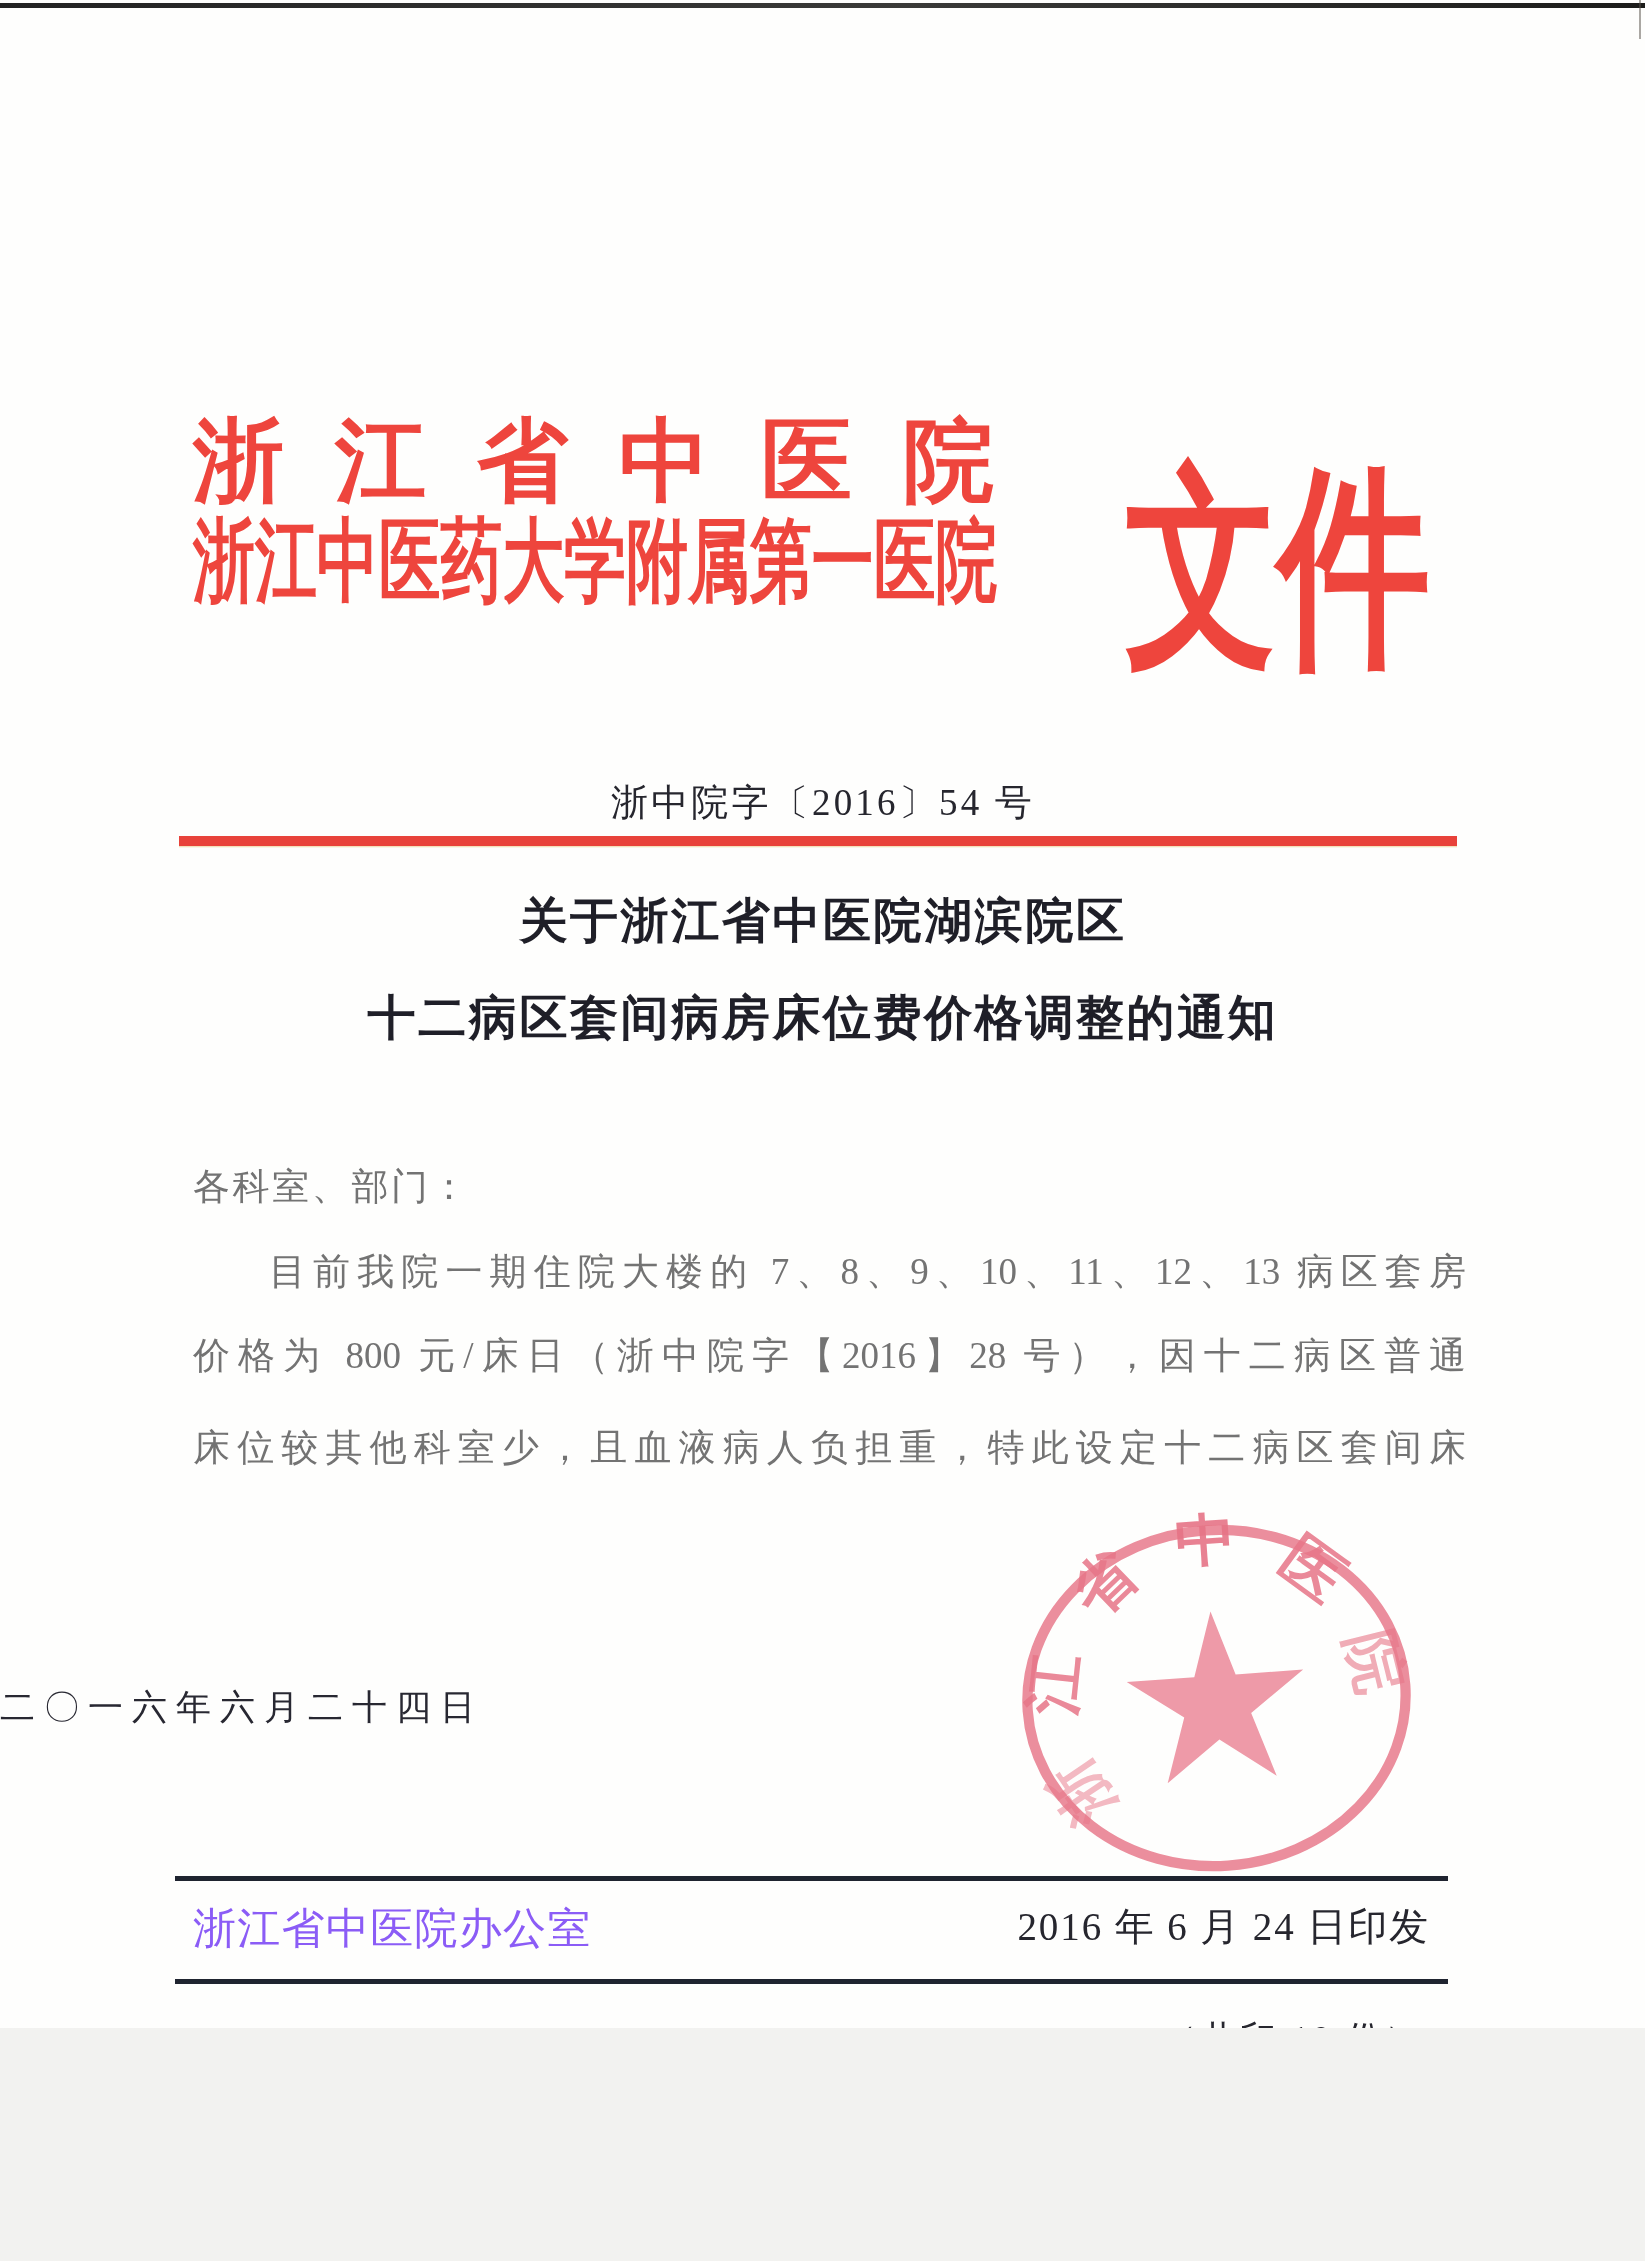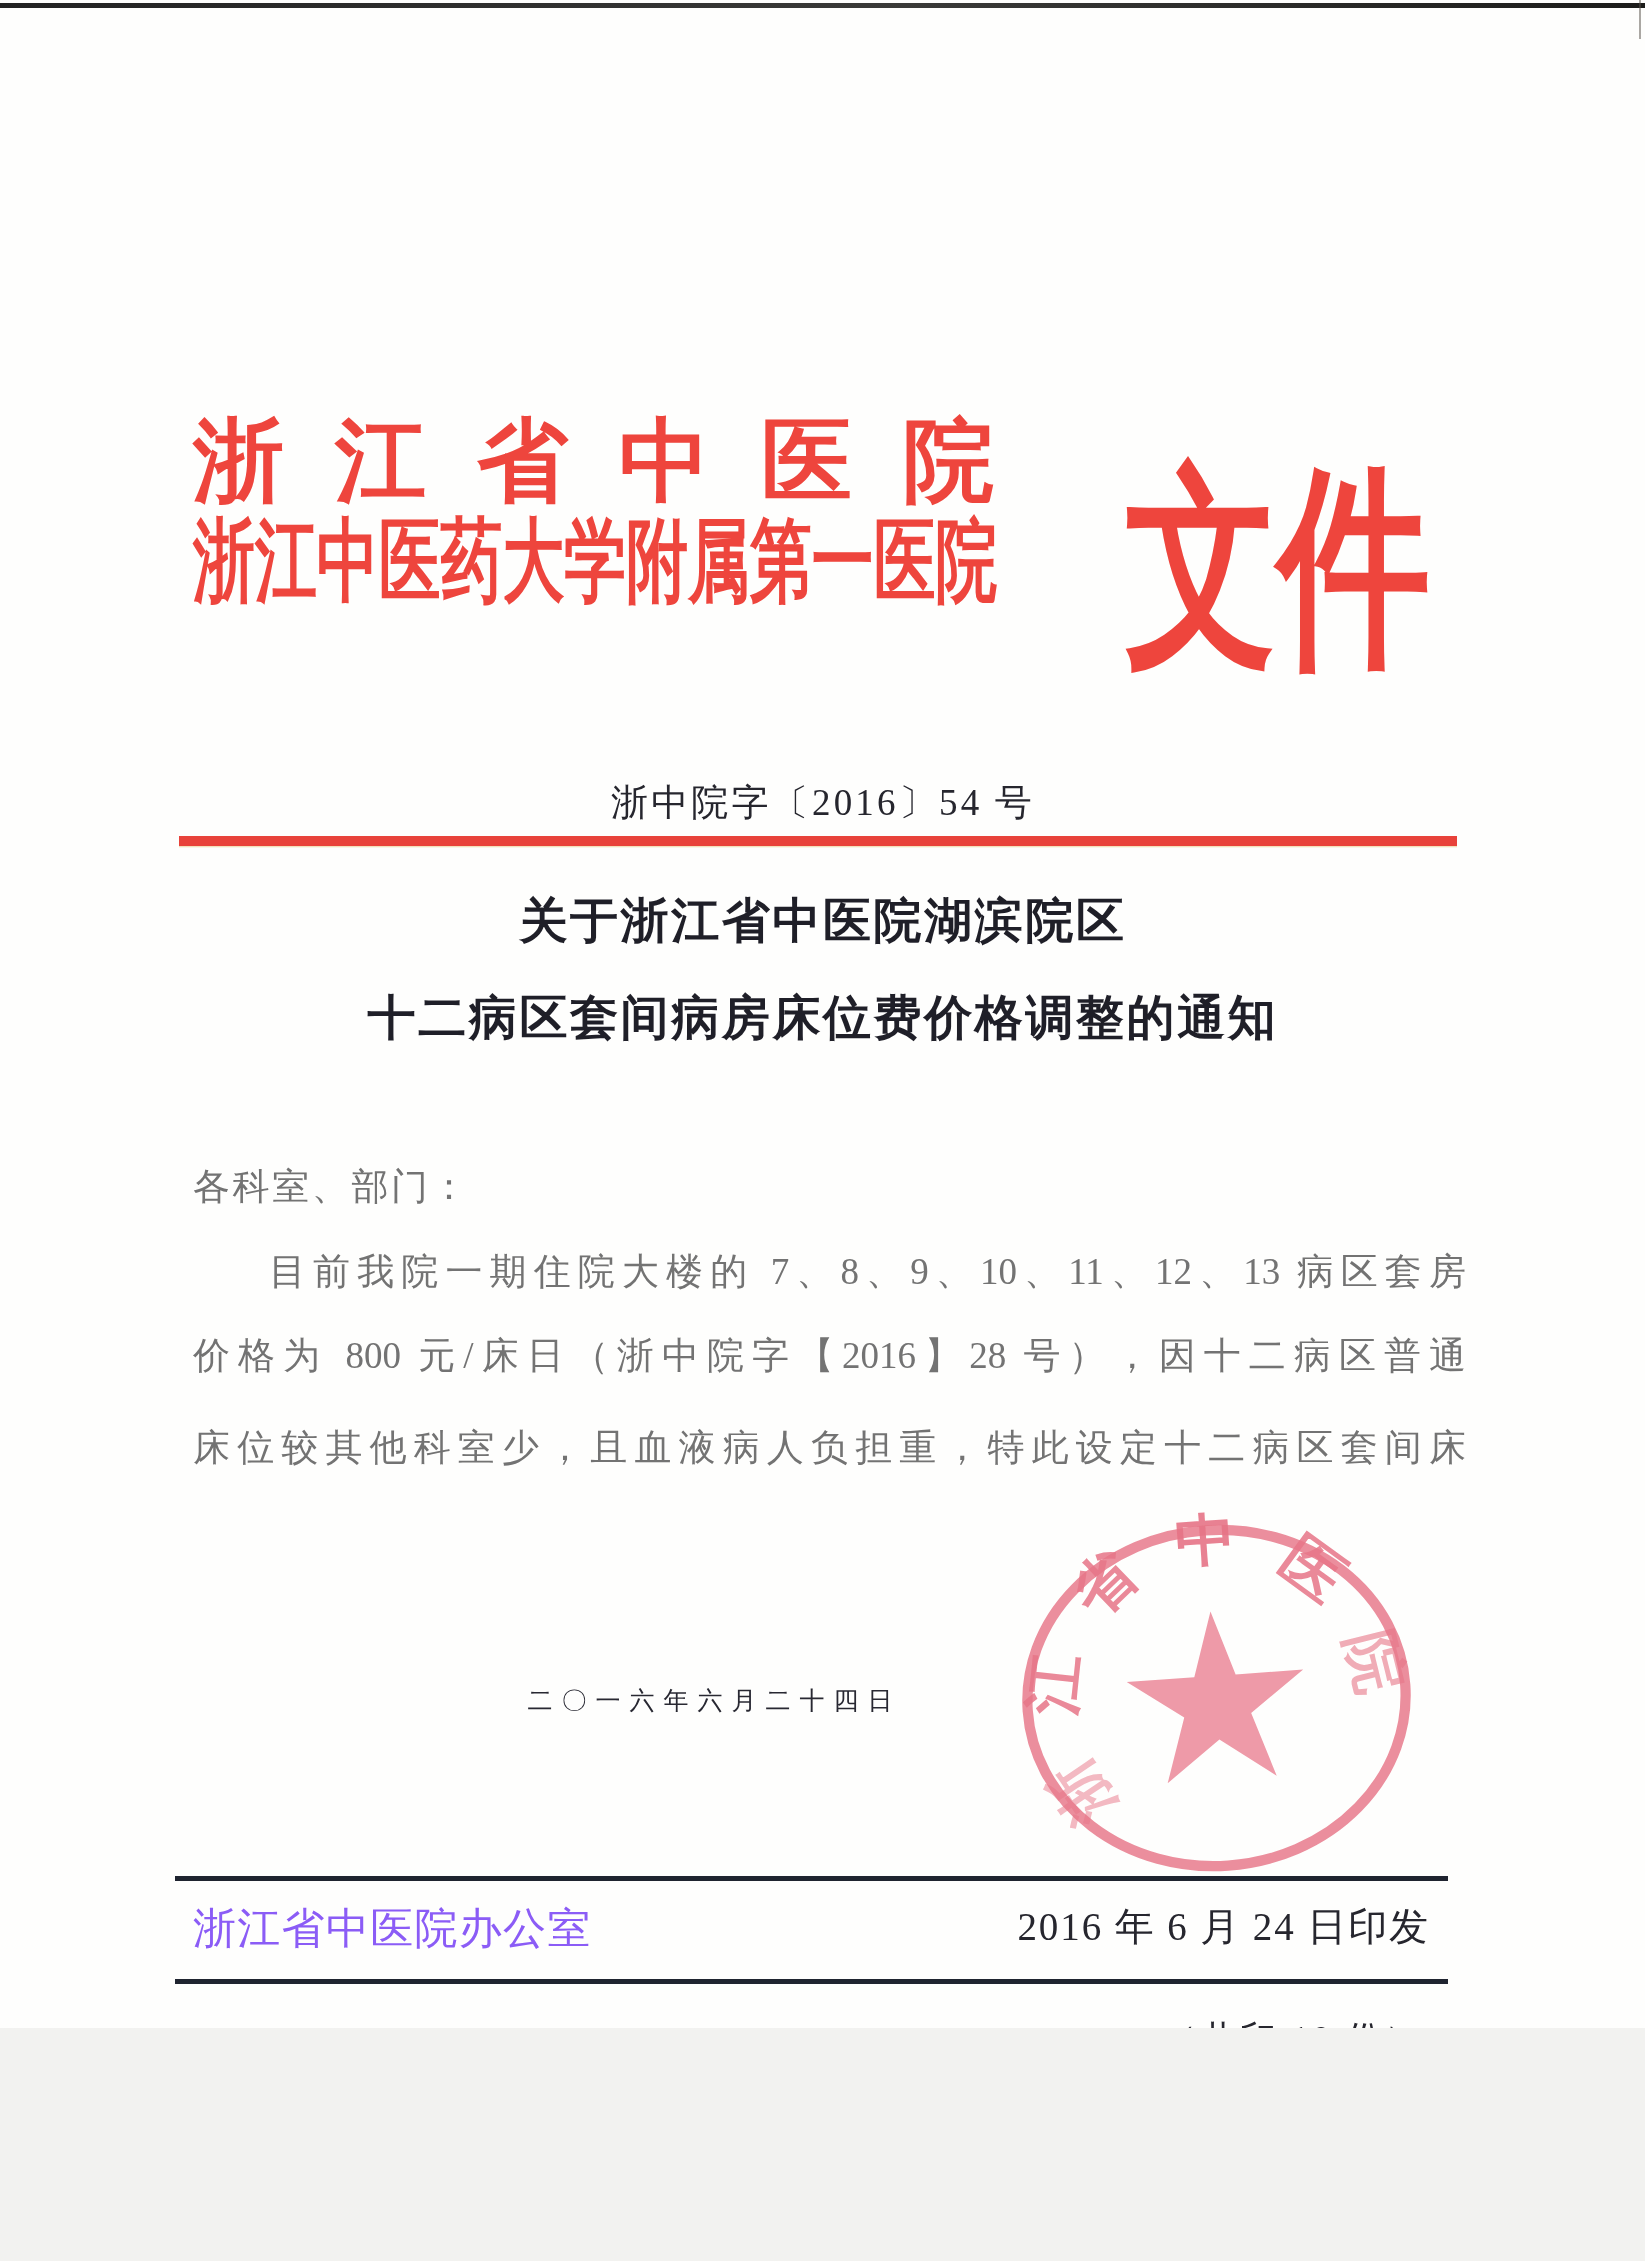--- a/index.html
+++ b/index.html
@@ -56,22 +56,22 @@
     font-size:37px;line-height:42px;color:#737373;white-space:nowrap;
   }
   .salutation{top:1166px;letter-spacing:2.6px;}
   .just{white-space:normal;text-align:justify;text-align-last:justify;}
   .bl-1{top:1251px;padding-left:76px;width:1197px;}
   .bl-2{top:1335px;}
   .bl-3{top:1418px;margin-top:9px;}
   .bl-4{top:1501px;letter-spacing:3.9px;}
   
   .sign-date{
-    position:absolute;left:0;right:217px;top:1684px;text-align:center;
-    font-size:25px;color:#282832;letter-spacing:9px;white-space:nowrap;
+    position:absolute;left:0;right:217px;top:1684px;text-align:left;
+    font-size:35px;color:#282832;letter-spacing:9px;white-space:nowrap;
   }
   .seal{
     position:absolute;left:1011px;top:1512px;width:411px;height:372px;
     mix-blend-mode:multiply;opacity:.8;transform:rotate(-4deg);
     pointer-events:none;
   }
   
   .footer-rule{
     position:absolute;left:175px;width:1273px;height:4.5px;background:#1f2430;
   }

